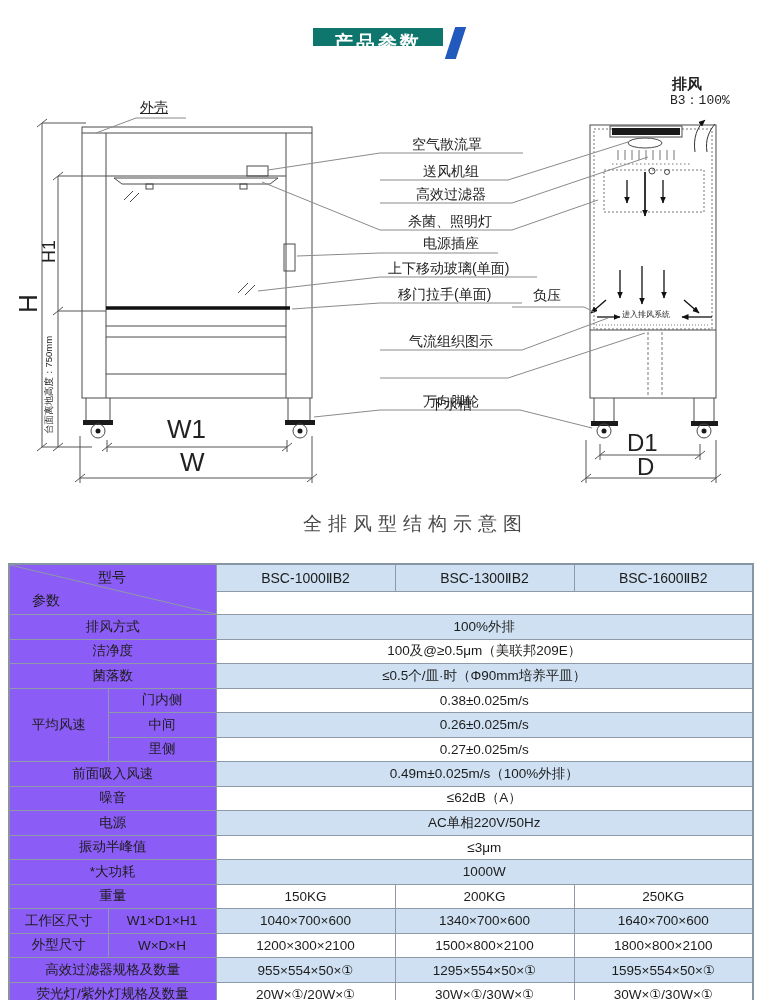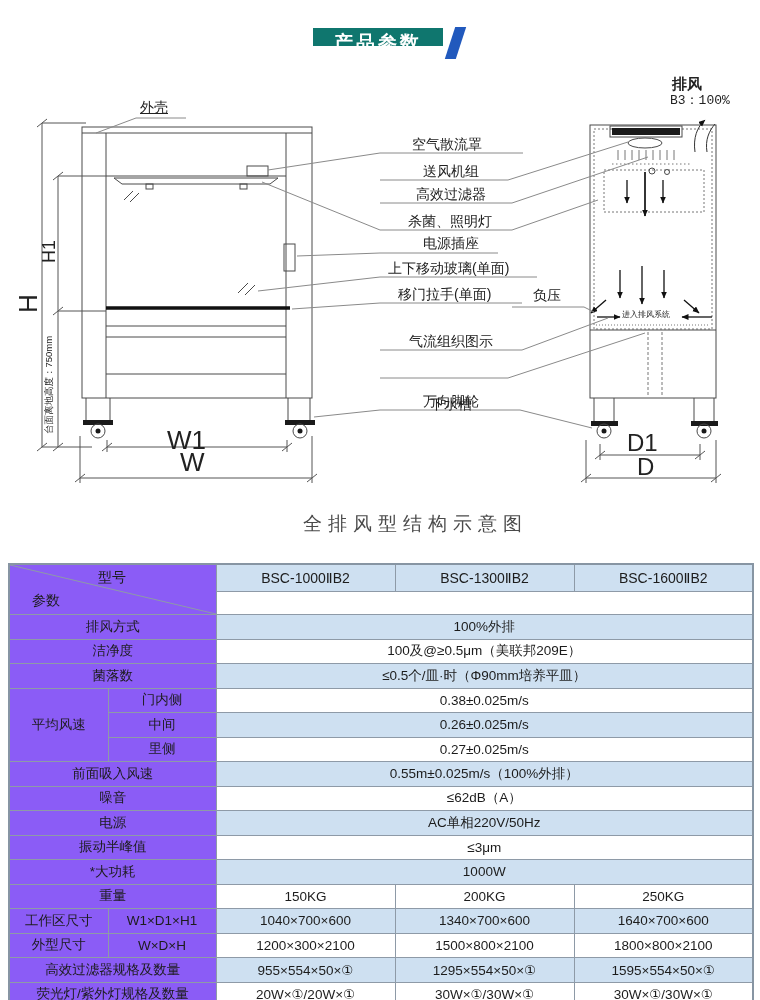--- a/index.html
+++ b/index.html
@@ -207,21 +207,21 @@
   <div class="dlabel" style="left:388px;top:261px;">上下移动玻璃(单面)</div>
   <div class="dlabel" style="left:398px;top:287px;">移门拉手(单面)</div>
   <div class="dlabel" style="left:533px;top:288px;">负压</div>
   <div class="dlabel" style="left:409px;top:334px;">气流组织图示</div>
   <div class="dlabel" style="left:430px;top:361px;margin-top:36px;">下水槽</div>
   <div class="dlabel" style="left:423px;top:394px;">万向脚轮</div>
   <div class="dlabel" style="left:622px;top:311px;font-size:8px;">进入排风系统</div>
   <div class="dlabel rot" style="left:44px;top:434px;font-size:9.5px;">台面离地高度：750mm</div>
   <div class="dlabel rot dim" style="left:14px;top:313px;">H</div>
   <div class="dlabel rot dim" style="left:40px;top:263px;font-size:18px;">H1</div>
-  <div class="dlabel dim" style="left:167px;top:415px;margin-top:11px;">W1</div>
+  <div class="dlabel dim" style="left:167px;top:415px;">W1</div>
   <div class="dlabel dim" style="left:180px;top:448px;">W</div>
   <div class="dlabel dim" style="left:627px;top:430px;font-size:24px;">D1</div>
   <div class="dlabel dim" style="left:637px;top:454px;font-size:24px;">D</div>
   <div class="caption">全排风型结构示意图</div>
 </div>
 
 <table class="spec-table">
   <colgroup>
       <col style="width:99px">
       <col style="width:108px">
@@ -265,21 +265,21 @@
     <tr class="b">
       <td class="lab">中间</td>
       <td colspan="3">0.26±0.025m/s</td>
     </tr>
     <tr class="w">
       <td class="lab">里侧</td>
       <td colspan="3">0.27±0.025m/s</td>
     </tr>
     <tr class="b">
       <td class="lab" colspan="2">前面吸入风速</td>
-      <td colspan="3">0.55m±0.025m/s（100%外排）</td>
+      <td colspan="3">0.49m±0.025m/s（100%外排）</td>
     </tr>
     <tr class="w">
       <td class="lab" colspan="2">噪音</td>
       <td colspan="3">≤62dB（A）</td>
     </tr>
     <tr class="b">
       <td class="lab" colspan="2">电源</td>
       <td colspan="3">AC单相220V/50Hz</td>
     </tr>
     <tr class="w">

